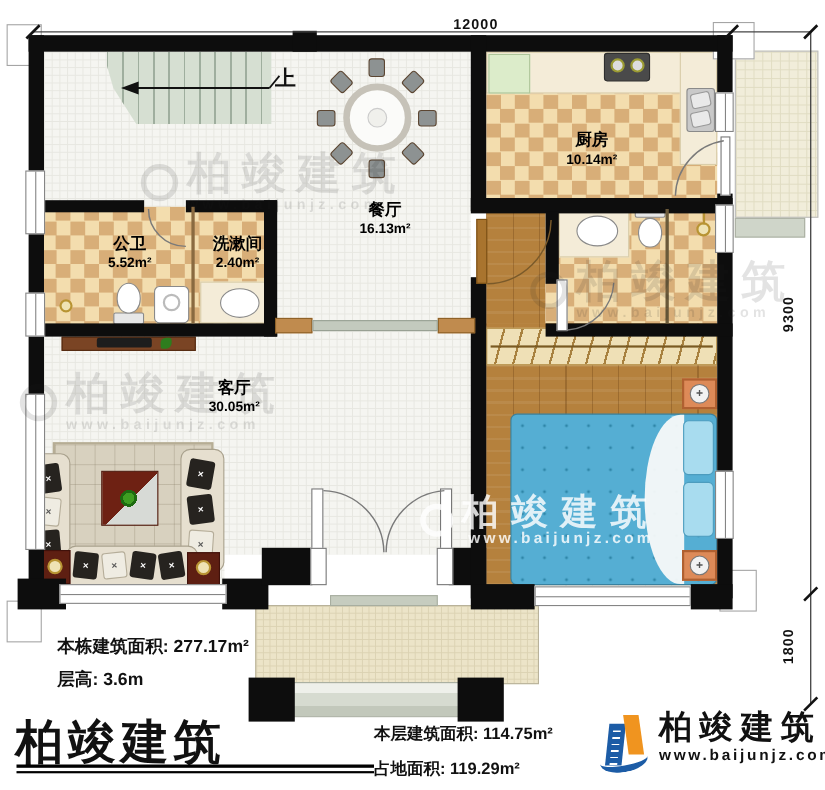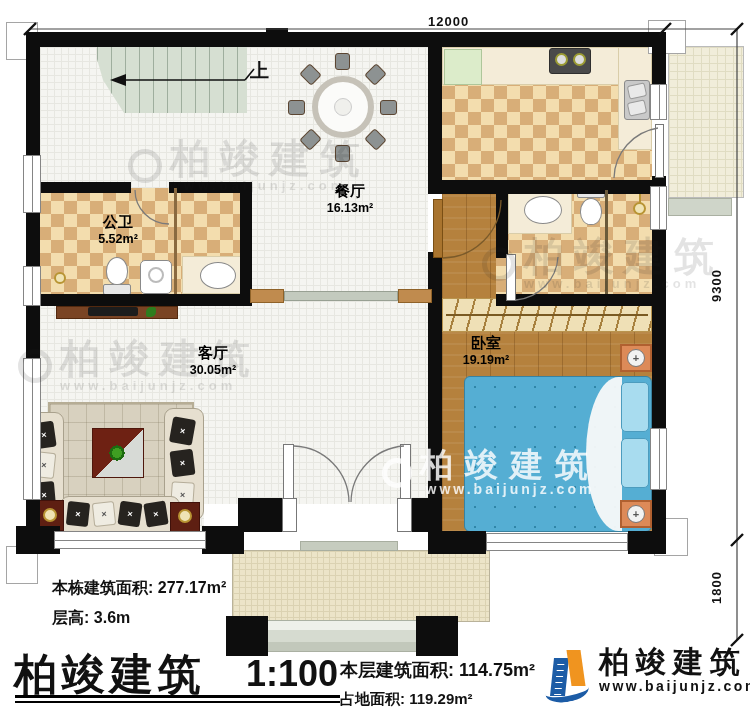--- a/index.html
+++ b/index.html
@@ -279,50 +279,53 @@
       <div class="nm">柏竣建筑</div>
       <div class="st" style="text-align:center">www.baijunjz.com</div>
     </div>
   </div>
 
   <div class="abs up-label" style="left:250px;top:58px">上</div>
   <div class="abs room-label" style="left:70px;top:213px;width:96px">
     <span class="rn">公卫</span>
     <span class="ra">5.52m²</span>
   </div>
+  <div class="abs room-label" style="left:168px;top:213px;width:96px">
+    <span class="rn">洗漱间</span>
+    <span class="ra">2.40m²</span>
+  </div>
   <div class="abs room-label" style="left:302px;top:182px;width:96px">
     <span class="rn">餐厅</span>
     <span class="ra">16.13m²</span>
   </div>
-  <div class="abs room-label" style="left:438px;top:334px;width:96px">
-    <span class="rn">卧室</span>
-    <span class="ra">19.19m²</span>
+  <div class="abs room-label" style="left:490px;top:119px;width:96px">
+    <span class="rn">厨房</span>
+    <span class="ra">10.14m²</span>
   </div>
   <div class="abs room-label" style="left:165px;top:344px;width:96px">
     <span class="rn">客厅</span>
     <span class="ra">30.05m²</span>
   </div>
 
-  <div class="dim-text" style="left:428px;top:14px">12000</div>
+  <div class="dim-text" style="left:412px;top:14px">12000</div>
   <div class="dim-text" style="left:700px;top:278px;transform:rotate(-90deg);transform-origin:center">9300</div>
   <div class="dim-text" style="left:700px;top:580px;transform:rotate(-90deg);transform-origin:center">1800</div>
 
   <div class="info-line" style="left:52px;top:578px">
     <span>本栋建筑面积:</span>
     <span>277.17m²</span>
   </div>
   <div class="info-line" style="left:52px;top:608px">
     <span>层高:</span>
     <span>3.6m</span>
   </div>
   <div class="plan-title" style="left:14px;top:646px">柏竣建筑</div>
-  <div class="plan-scale" style="left:246px;top:653px">1:100</div>
   <div class="rule" style="left:15px;top:695px;width:325px;height:3px"></div>
   <div class="rule" style="left:15px;top:701px;width:325px;height:1.5px"></div>
-  <div class="info-line" style="left:340px;top:658px;font-size:18px">
+  <div class="info-line" style="left:340px;top:658px;font-size:15px">
     <span>本层建筑面积:</span>
     <span>114.75m²</span>
   </div>
   <div class="info-line" style="left:340px;top:690px;font-size:15px">
     <span>占地面积:</span>
     <span>119.29m²</span>
   </div>
 
   <div class="logo" style="left:545px;top:646px">
     <div class="glyph">

